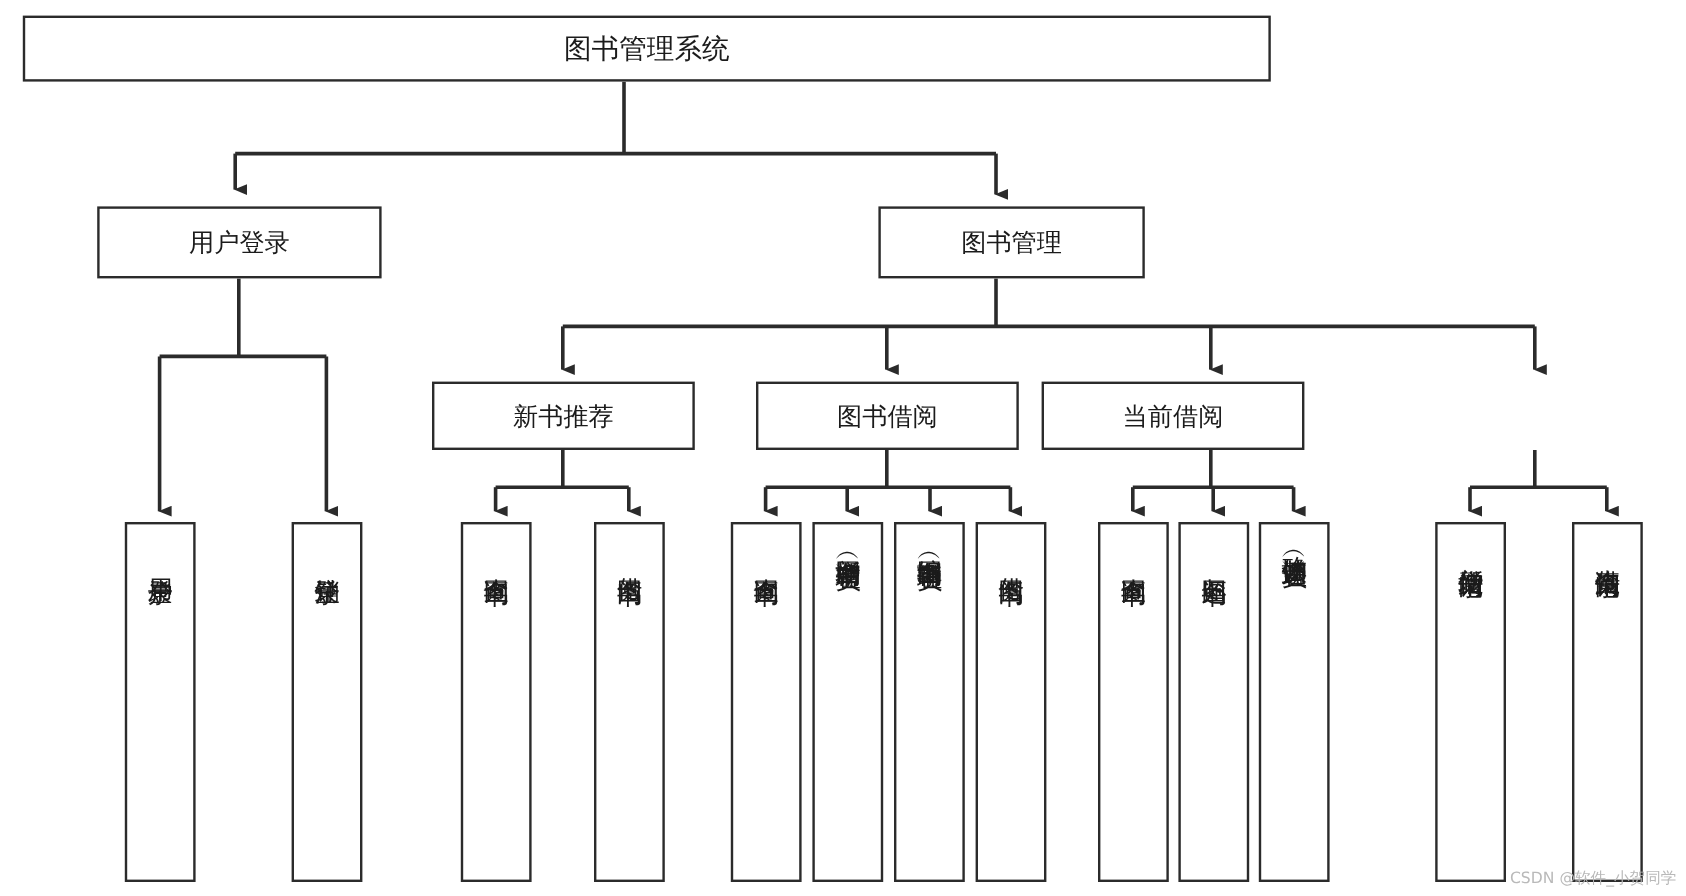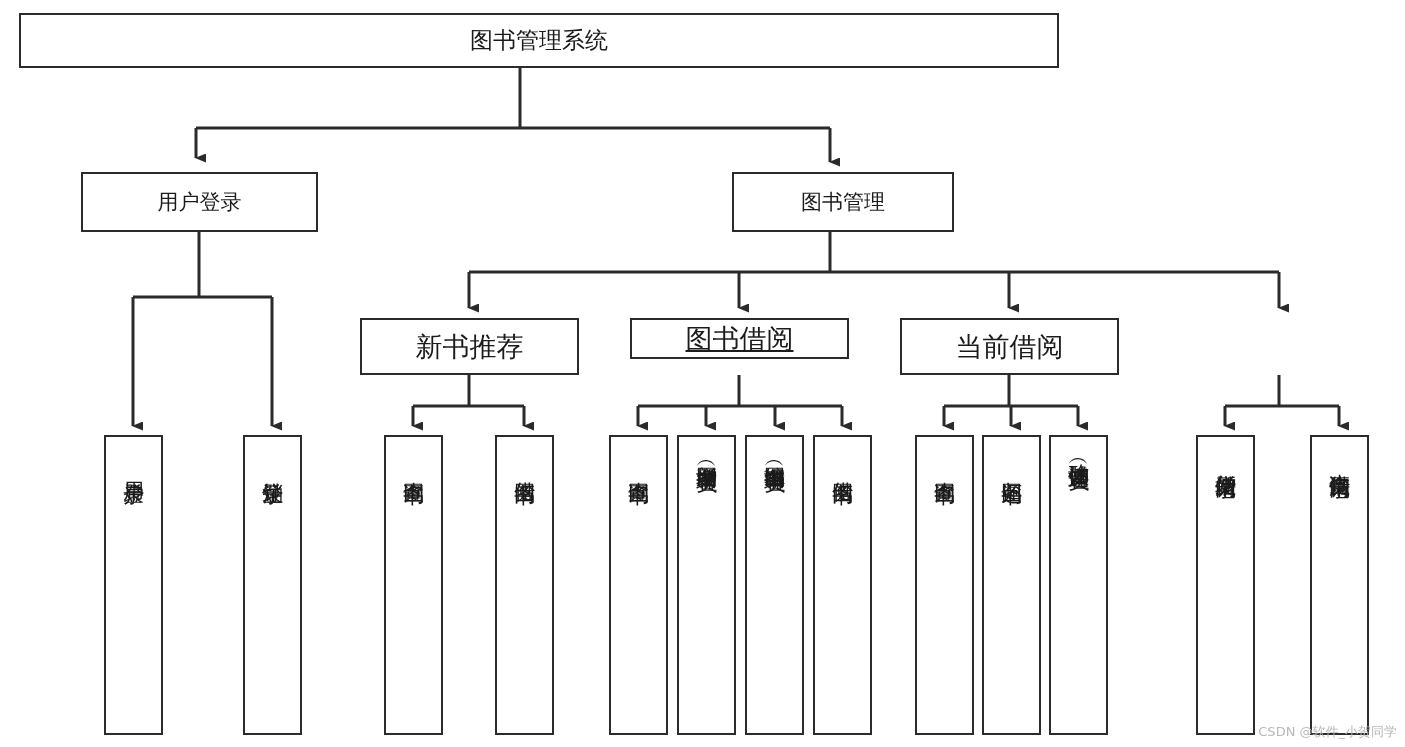--- a/index.html
+++ b/index.html
@@ -37,21 +37,21 @@
     color: #1b1b1b;
     z-index: 2;
   }
   .node.root {
     font-size: 23px;
   }
   .node.level2 {
     font-size: 21px;
   }
   .node.level3 {
-    font-size: 27px;
+    font-size: 21px;
     text-align: right;
   }
   .node.leaf {
     font-size: 21px;
     letter-spacing: 1px;
     line-height: 1.16;
     padding-top: 28px;
     align-items: flex-start;
     justify-content: center;
   }
@@ -139,25 +139,25 @@
   </div>
 
   <div class="node level2" style="left:732px; top:172px; width:222px; height:60px;">
     <span class="htext">图书管理</span>
   </div>
 
   <div class="node level3" style="left:360px; top:318px; width:219px; height:57px;">
     <span class="htext">新书推荐</span>
   </div>
 
-  <div class="node level3" style="left:630px; top:318px; width:219px; height:41px;text-decoration:underline;">
+  <div class="node level3" style="left:630px; top:318px; width:219px; height:57px;">
     <span class="htext">图书借阅</span>
   </div>
 
-  <div class="node level3" style="left:900px; top:318px; width:219px; height:57px;">
+  <div class="node level3" style="left:868px; top:318px; width:219px; height:57px;">
     <span class="htext">当前借阅</span>
   </div>
 
 
   <div class="node leaf" style="left:104px; top:435px; width:59px; height:300px;">
     <span class="vtext">用户登录</span>
   </div>
 
   <div class="node leaf" style="left:243px; top:435px; width:59px; height:300px;">
     <span class="vtext">注销登录</span>

